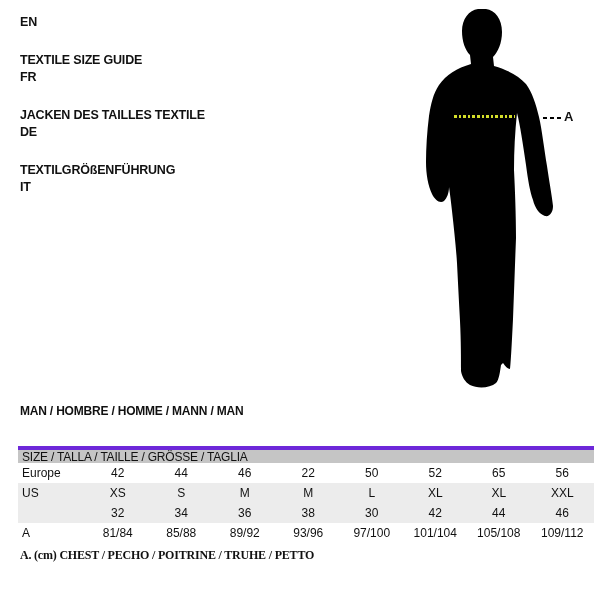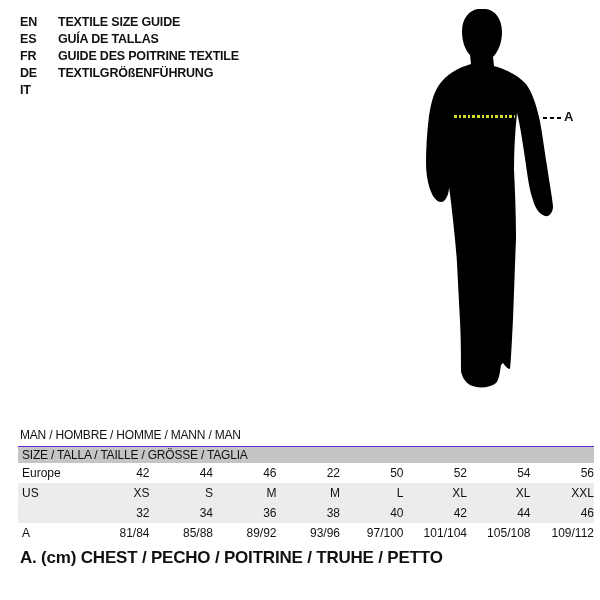--- a/index.html
+++ b/index.html
@@ -8,65 +8,61 @@
     --ink:#111111;
   }
   html,body{margin:0;padding:0;background:#ffffff;}
   .page{
     position:relative;width:600px;height:600px;background:#ffffff;overflow:hidden;
     font-family:"Liberation Sans",sans-serif;color:var(--ink);
   }
   
   .lang{position:absolute;left:20px;top:14px;font-size:12.5px;font-weight:bold;
         line-height:17px;letter-spacing:-0.2px;}
-  .lang-row{display:flex;}
+  .lang-row{display:flex;flex-direction:column;}
   .lang-code{width:38px;flex:0 0 38px;}
   
   .cats{position:absolute;left:20px;top:107px;font-size:12px;font-weight:bold;
         line-height:18px;letter-spacing:-0.2px;white-space:nowrap;}
   
   .figure-svg{position:absolute;left:0;top:0;}
   .chest-line{position:absolute;left:454px;top:115px;width:61px;height:3px;}
   .pointer-dashes{position:absolute;left:543px;top:117px;width:18px;height:2px;
         background:repeating-linear-gradient(90deg,#000 0 4px,transparent 4px 7px);}
   .a-label{position:absolute;left:564px;top:109px;font-size:13px;font-weight:bold;}
   
-  .man-heading{position:absolute;left:20px;top:428px;font-size:12px;font-weight:normal;
+  .man-heading{position:absolute;left:20px;top:404px;font-size:12px;font-weight:bold;
         letter-spacing:-0.2px;white-space:nowrap;}
   
   .size-table{position:absolute;left:18px;top:446px;width:576px;font-size:12px;}
-  .st-header{height:17px;background:var(--header-bg);border-top:1px solid #6d28d9;
+  .st-header{height:17px;background:var(--header-bg);border-top:4px solid #6d28d9;
         display:flex;align-items:center;padding-left:4px;box-sizing:border-box;
         letter-spacing:-0.2px;}
   .st-row{display:grid;grid-template-columns:68px repeat(8,1fr);height:20px;
         align-items:center;}
   .st-row.shaded{background:var(--shaded-bg);}
   .st-label{padding-left:4px;text-align:left;}
-  .st-val{text-align:right;}
+  .st-val{text-align:center;}
   
-  .footnote{position:absolute;left:20px;top:548px;font-size:17px;font-weight:bold;
-        letter-spacing:-0.2px;white-space:nowrap;}
+  .footnote{position:absolute;left:20px;top:548px;font-size:12px;font-weight:bold;
+        letter-spacing:-0.2px;white-space:nowrap;font-family:Liberation Serif, serif;}
 </style>
 </head>
 <body>
 
 <div class="page">
 
   <div class="lang">
     <div class="lang-row">
       <span class="lang-code">EN</span>
       <span class="lang-label">TEXTILE SIZE GUIDE</span>
     </div>
     <div class="lang-row">
-      <span class="lang-code">ES</span>
-      <span class="lang-label">GUÍA DE TALLAS</span>
-    </div>
-    <div class="lang-row">
       <span class="lang-code">FR</span>
-      <span class="lang-label">GUIDE DES POITRINE TEXTILE</span>
+      <span class="lang-label">JACKEN DES TAILLES TEXTILE</span>
     </div>
     <div class="lang-row">
       <span class="lang-code">DE</span>
       <span class="lang-label">TEXTILGRÖßENFÜHRUNG</span>
     </div>
     <div class="lang-row">
       <span class="lang-code">IT</span>
     </div>
   </div>
 
@@ -119,21 +115,21 @@
     <div class="st-header">SIZE / TALLA / TAILLE / GRÖSSE / TAGLIA</div>
 
     <div class="st-row">
       <span class="st-label">Europe</span>
       <span class="st-val">42</span>
       <span class="st-val">44</span>
       <span class="st-val">46</span>
       <span class="st-val">22</span>
       <span class="st-val">50</span>
       <span class="st-val">52</span>
-      <span class="st-val">54</span>
+      <span class="st-val">65</span>
       <span class="st-val">56</span>
     </div>
 
     <div class="st-row shaded">
       <span class="st-label">US</span>
       <span class="st-val">XS</span>
       <span class="st-val">S</span>
       <span class="st-val">M</span>
       <span class="st-val">M</span>
       <span class="st-val">L</span>
@@ -141,21 +137,21 @@
       <span class="st-val">XL</span>
       <span class="st-val">XXL</span>
     </div>
 
     <div class="st-row shaded">
       <span class="st-label"></span>
       <span class="st-val">32</span>
       <span class="st-val">34</span>
       <span class="st-val">36</span>
       <span class="st-val">38</span>
-      <span class="st-val">40</span>
+      <span class="st-val">30</span>
       <span class="st-val">42</span>
       <span class="st-val">44</span>
       <span class="st-val">46</span>
     </div>
 
     <div class="st-row">
       <span class="st-label">A</span>
       <span class="st-val">81/84</span>
       <span class="st-val">85/88</span>
       <span class="st-val">89/92</span>

